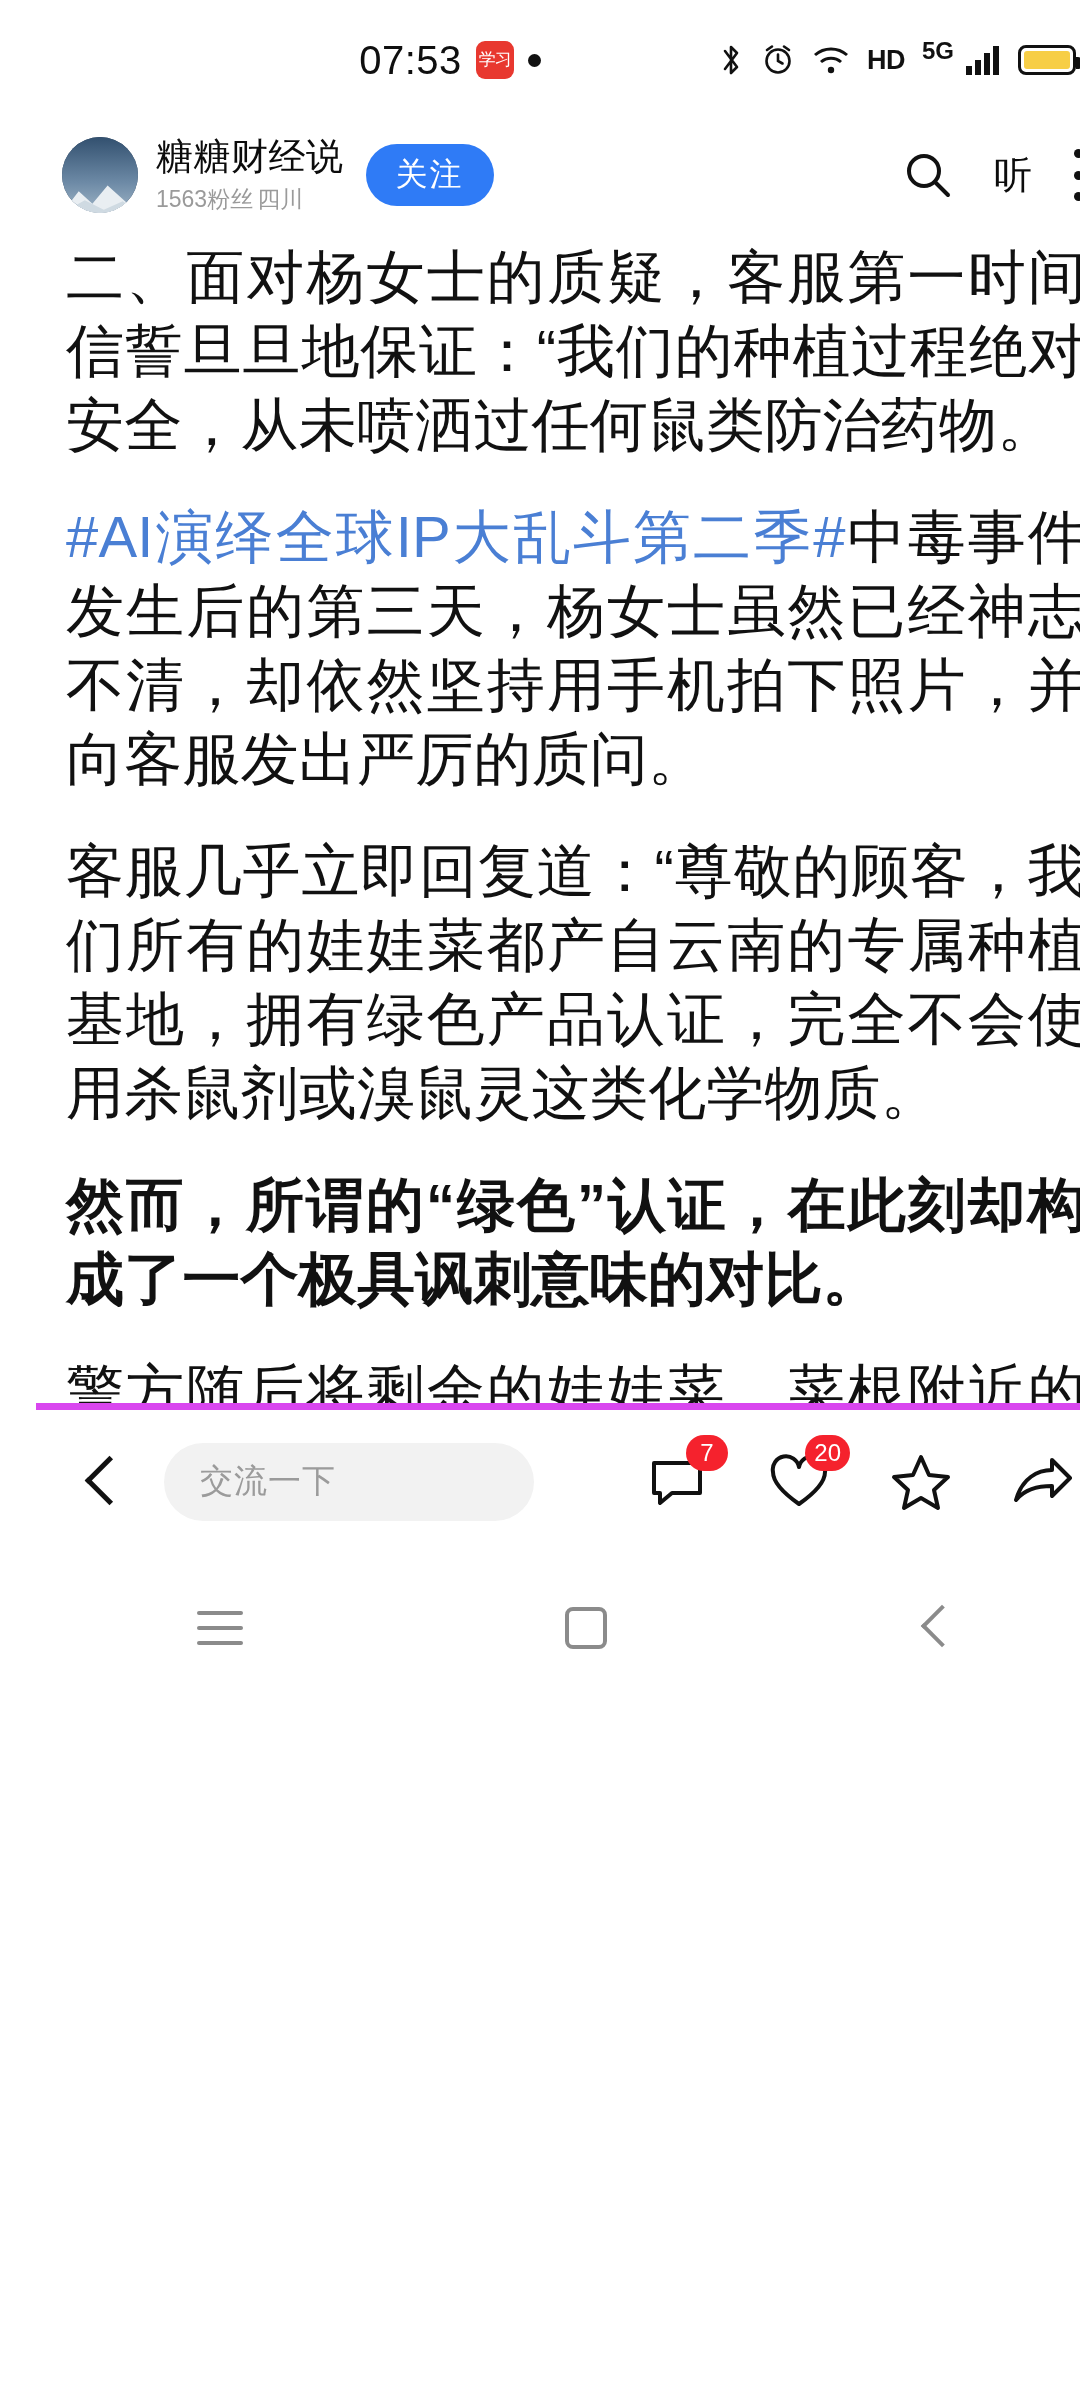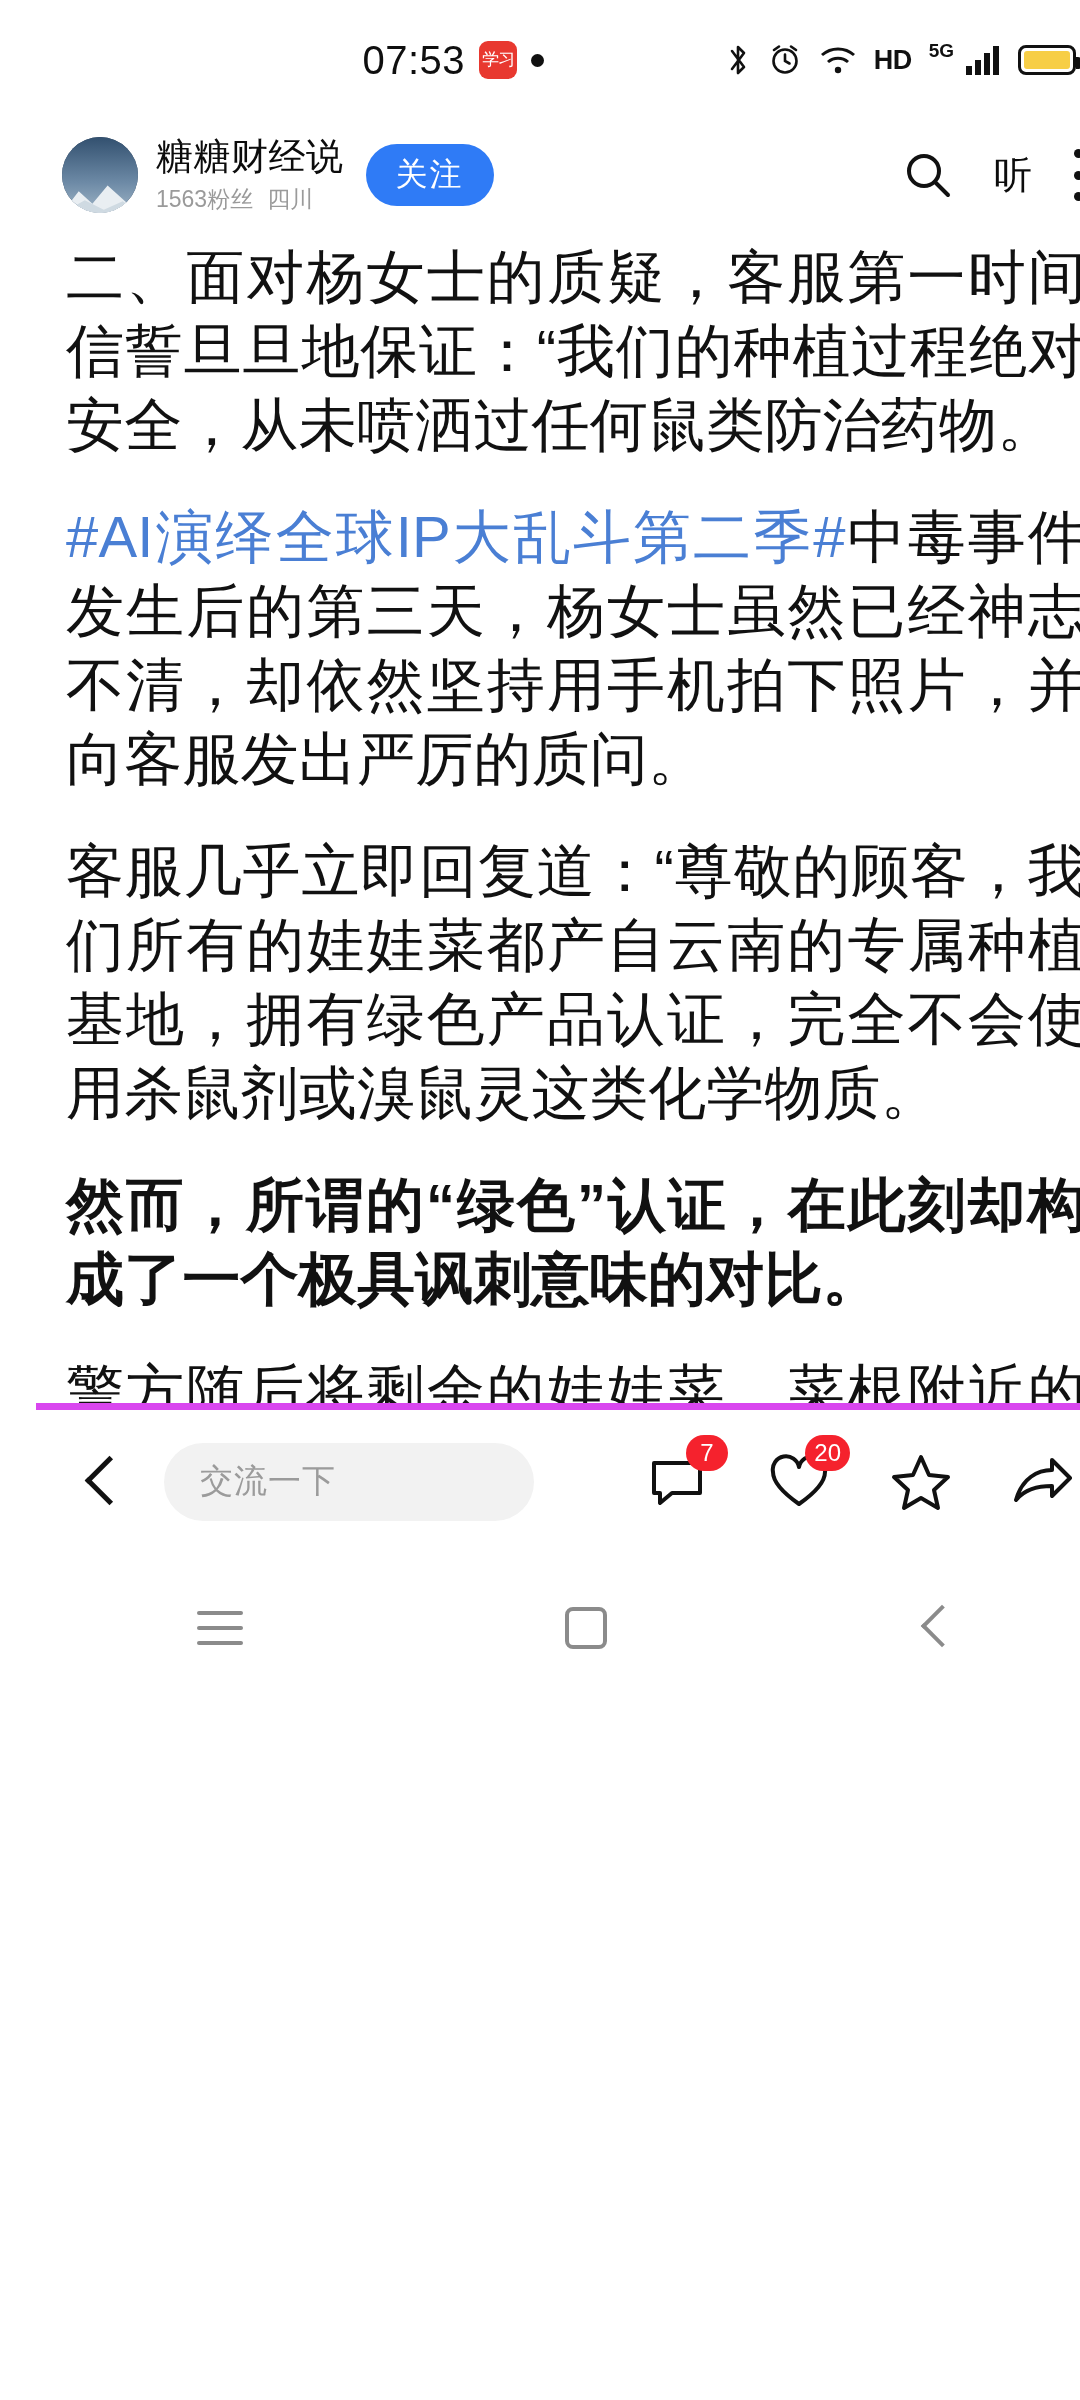--- a/index.html
+++ b/index.html
@@ -69,21 +69,21 @@
     justify-content: flex-end;
   }
   .ic { display: block; }
   .sb-hd {
     font-size: 27px;
     font-weight: bold;
     color: #111;
     letter-spacing: -0.5px;
   }
   .sb-5g {
-    font-size: 19px;
+    font-size: 24px;
     color: #111;
     font-weight: bold;
     position: relative;
     top: -9px;
     margin-right: -6px;
   }
   .battery {
     width: 58px; height: 30px;
     border: 3px solid #111;
     border-radius: 8px;
@@ -153,21 +153,21 @@
     font-size: 37px;
     color: #0c0c0c;
     line-height: 42px;
     letter-spacing: 0.5px;
   }
   .acct-meta {
     margin-top: 6px;
     font-size: 23px;
     color: #9a9a9a;
     display: flex;
-    gap: 14px;
+    gap: 4px;
   }
   .follow-btn {
     margin-left: 22px;
     flex: 0 0 auto;
     background: #2f7bf6;
     color: #fff;
     font-size: 32px;
     border-radius: 40px;
     padding: 13px 30px 15px;
     line-height: 34px;

